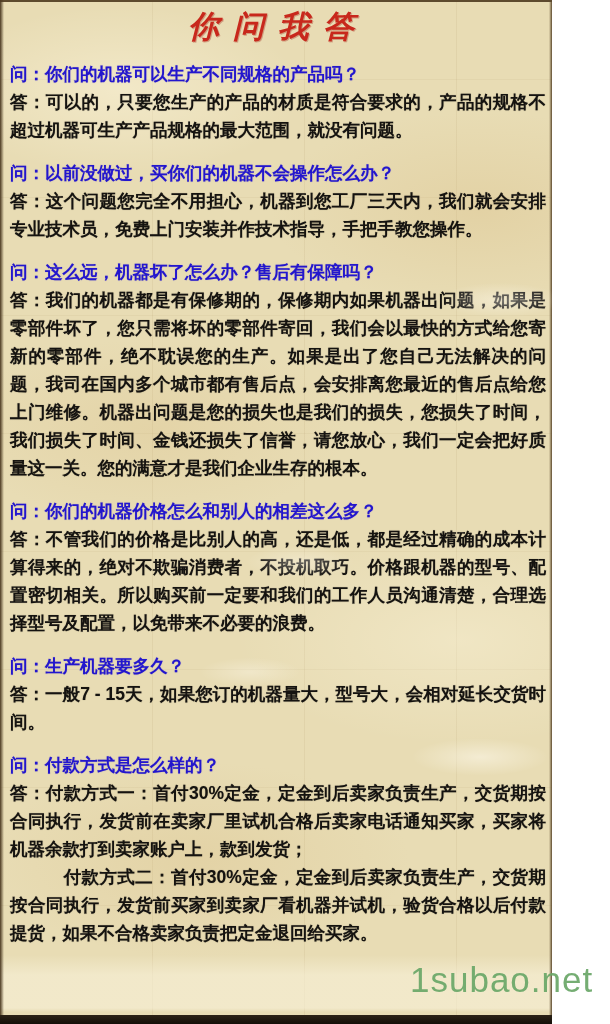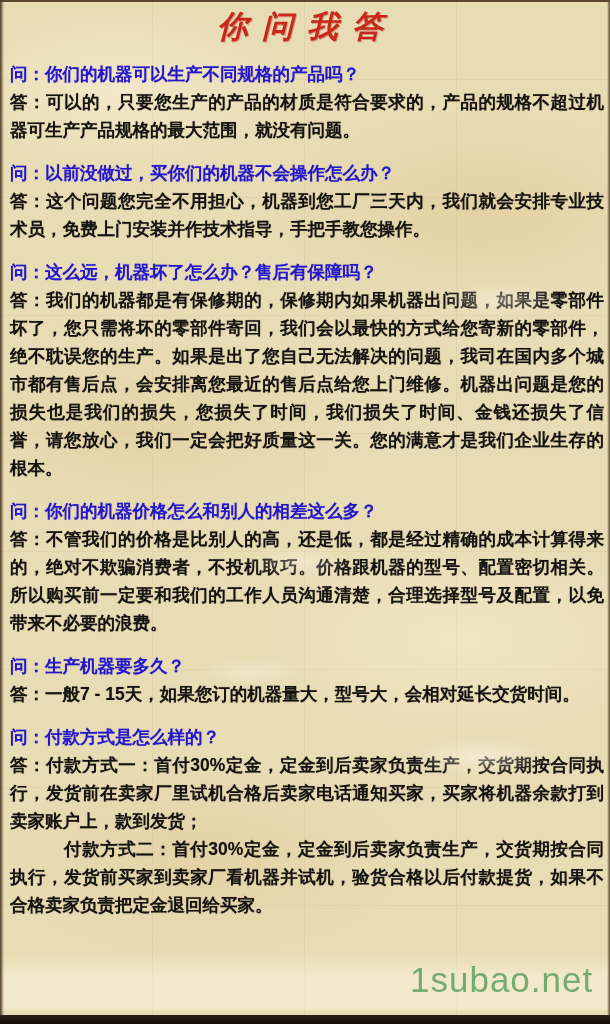--- a/index.html
+++ b/index.html
@@ -1,21 +1,21 @@
 <!DOCTYPE html>
 <html style="--page-bg: #e8dcb4; --title: #c8281c; --question: #2316cd; --answer: #151310; --watermark: #6aa768; --bottom-strip: #1e160e;"><head>
 <meta charset="utf-8">
 <style>
   html,body{margin:0;padding:0;}
   body{
     width:610px;height:1024px;overflow:hidden;
     font-family:"Liberation Sans","DejaVu Sans",sans-serif;
   }
   .page{
-    position:relative;width:610px;height:1024px;box-sizing:border-box;
+    position:relative;width:552px;height:1024px;box-sizing:border-box;
     background-color:var(--page-bg,#e8dcb4);
     background-image:
       radial-gradient(260px 120px at 120px 90px, rgba(255,248,225,.45), transparent 70%),
       radial-gradient(300px 140px at 480px 210px, rgba(214,186,128,.30), transparent 70%),
       radial-gradient(280px 130px at 150px 430px, rgba(214,186,128,.25), transparent 70%),
       radial-gradient(320px 150px at 460px 640px, rgba(255,248,225,.35), transparent 70%),
       radial-gradient(300px 140px at 200px 860px, rgba(214,186,128,.28), transparent 70%),
       linear-gradient(180deg, rgba(0,0,0,0) 0 955px, rgba(250,243,220,.55) 975px 1008px, rgba(0,0,0,0) 1012px),
       repeating-linear-gradient(90deg, rgba(130,100,50,.08) 0 1px, rgba(0,0,0,0) 1px 152px),
       repeating-linear-gradient(0deg, rgba(130,100,50,.06) 0 1px, rgba(0,0,0,0) 1px 118px);

